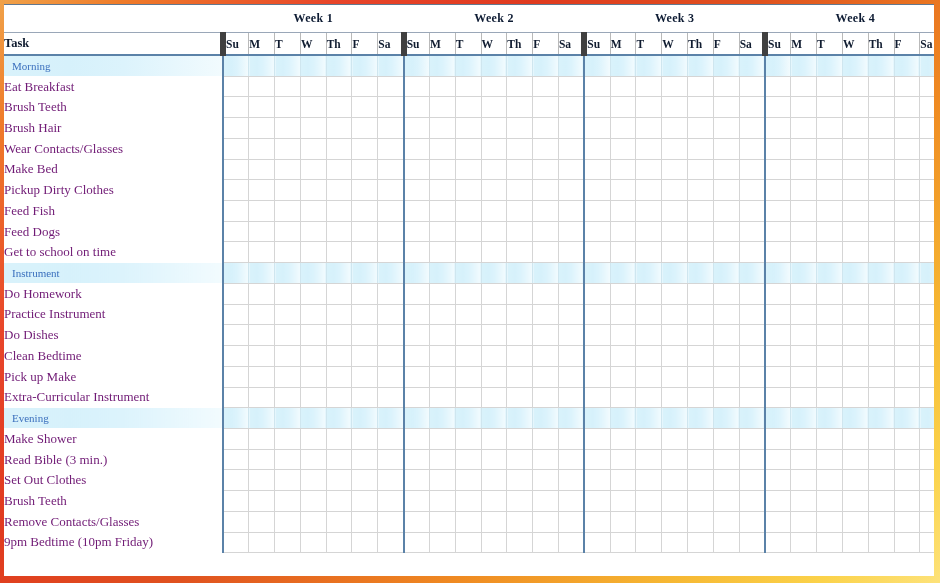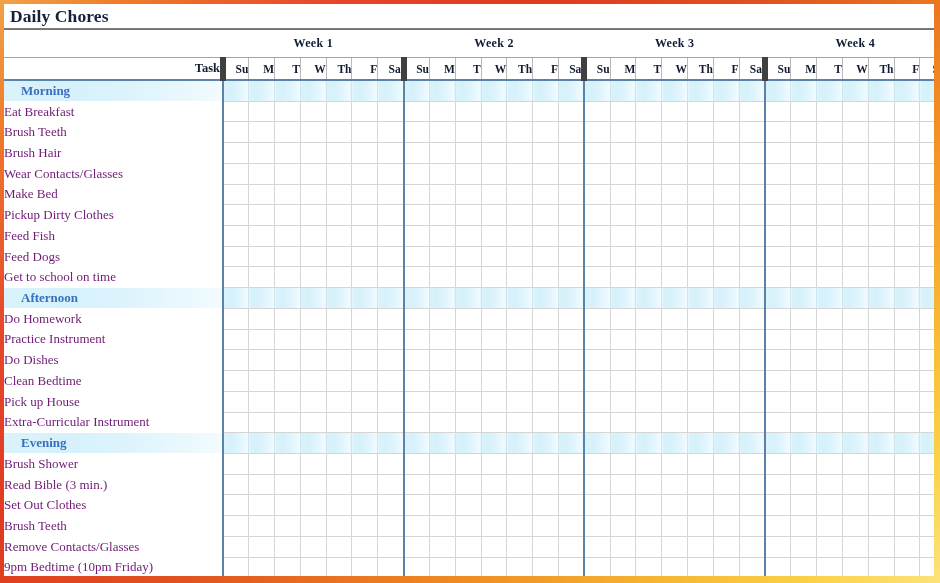--- a/index.html
+++ b/index.html
@@ -98,21 +98,21 @@
     border-left: 0;
     border-right: 0;
   }
 
   tr.days-row th {
     height: 21px;
     background: #ffffff;
     font-size: 11.5px;
     font-weight: bold;
     color: #101c30;
-    text-align: right;
+    text-align: left;
     border-bottom: 2px solid #5b82a8;
     border-right: 1px solid #b9b9b9;
     margin-top: 26px;
   }
   tr.days-row th.task-head {
     font-size: 12.5px;
     border-right: 2px solid #5b82a8;
     border-left: 0;
   }
   tr.days-row th.wk-start {
@@ -143,41 +143,37 @@
 
   
   tr.section-row td {
     height: 19.72px;
     background: linear-gradient(to right,
         #d9f2fb 0%, #d6f1fb 30%, #dcf3fc 55%, #e7f7fd 78%, #f2fbfe 100%);
     border-bottom: 1px solid #d5d5d5;
     border-right: 1px solid #cfe6ef;
   }
   tr.section-row td.task-cell {
-    padding-left: 17px;
-    font-size: 13px;
+    padding-left: 8px;
+    font-size: 11px;
     color: #3a6fbd;
     border-bottom: 1px solid transparent !important;
-    font-weight: bold;
   }
   tr.section-row td.cell.wk-start { border-left: 2px solid #5b82a8; }
   tr.section-row td.cell.wk-end   { border-right: 2px solid #5b82a8 !important; }
 
   
   .task-red { color: #dd6a62; }
 </style>
 </head>
 <body>
 
 <div id="frame">
   <div id="sheet">
 
-    <div id="title-bar">
-      <span id="title-text">Daily Chores</span>
-    </div>
 
     <table class="chores">
       <colgroup id="colgroup-holder">
           <col class="task-col">
           <col class="day-col">
           <col class="day-col">
           <col class="day-col">
           <col class="day-col">
           <col class="day-col">
           <col class="day-col">
@@ -549,21 +545,21 @@
             <td class="cell wk-end"></td>
             <td class="cell wk-start"></td>
             <td class="cell"></td>
             <td class="cell"></td>
             <td class="cell"></td>
             <td class="cell"></td>
             <td class="cell"></td>
             <td class="cell wk-end"></td>
           </tr>
           <tr class="section-row">
-            <td class="task-cell">Afternoon</td>
+            <td class="task-cell">Instrument</td>
             <td class="cell wk-start"></td>
             <td class="cell"></td>
             <td class="cell"></td>
             <td class="cell"></td>
             <td class="cell"></td>
             <td class="cell"></td>
             <td class="cell wk-end"></td>
             <td class="cell wk-start"></td>
             <td class="cell"></td>
             <td class="cell"></td>
@@ -704,21 +700,21 @@
             <td class="cell wk-end"></td>
             <td class="cell wk-start"></td>
             <td class="cell"></td>
             <td class="cell"></td>
             <td class="cell"></td>
             <td class="cell"></td>
             <td class="cell"></td>
             <td class="cell wk-end"></td>
           </tr>
           <tr class="chore-row">
-            <td class="task-cell">Pick up House</td>
+            <td class="task-cell">Pick up Make</td>
             <td class="cell wk-start"></td>
             <td class="cell"></td>
             <td class="cell"></td>
             <td class="cell"></td>
             <td class="cell"></td>
             <td class="cell"></td>
             <td class="cell wk-end"></td>
             <td class="cell wk-start"></td>
             <td class="cell"></td>
             <td class="cell"></td>
@@ -797,21 +793,21 @@
             <td class="cell wk-end"></td>
             <td class="cell wk-start"></td>
             <td class="cell"></td>
             <td class="cell"></td>
             <td class="cell"></td>
             <td class="cell"></td>
             <td class="cell"></td>
             <td class="cell wk-end"></td>
           </tr>
           <tr class="chore-row">
-            <td class="task-cell">Brush Shower</td>
+            <td class="task-cell">Make Shower</td>
             <td class="cell wk-start"></td>
             <td class="cell"></td>
             <td class="cell"></td>
             <td class="cell"></td>
             <td class="cell"></td>
             <td class="cell"></td>
             <td class="cell wk-end"></td>
             <td class="cell wk-start"></td>
             <td class="cell"></td>
             <td class="cell"></td>

